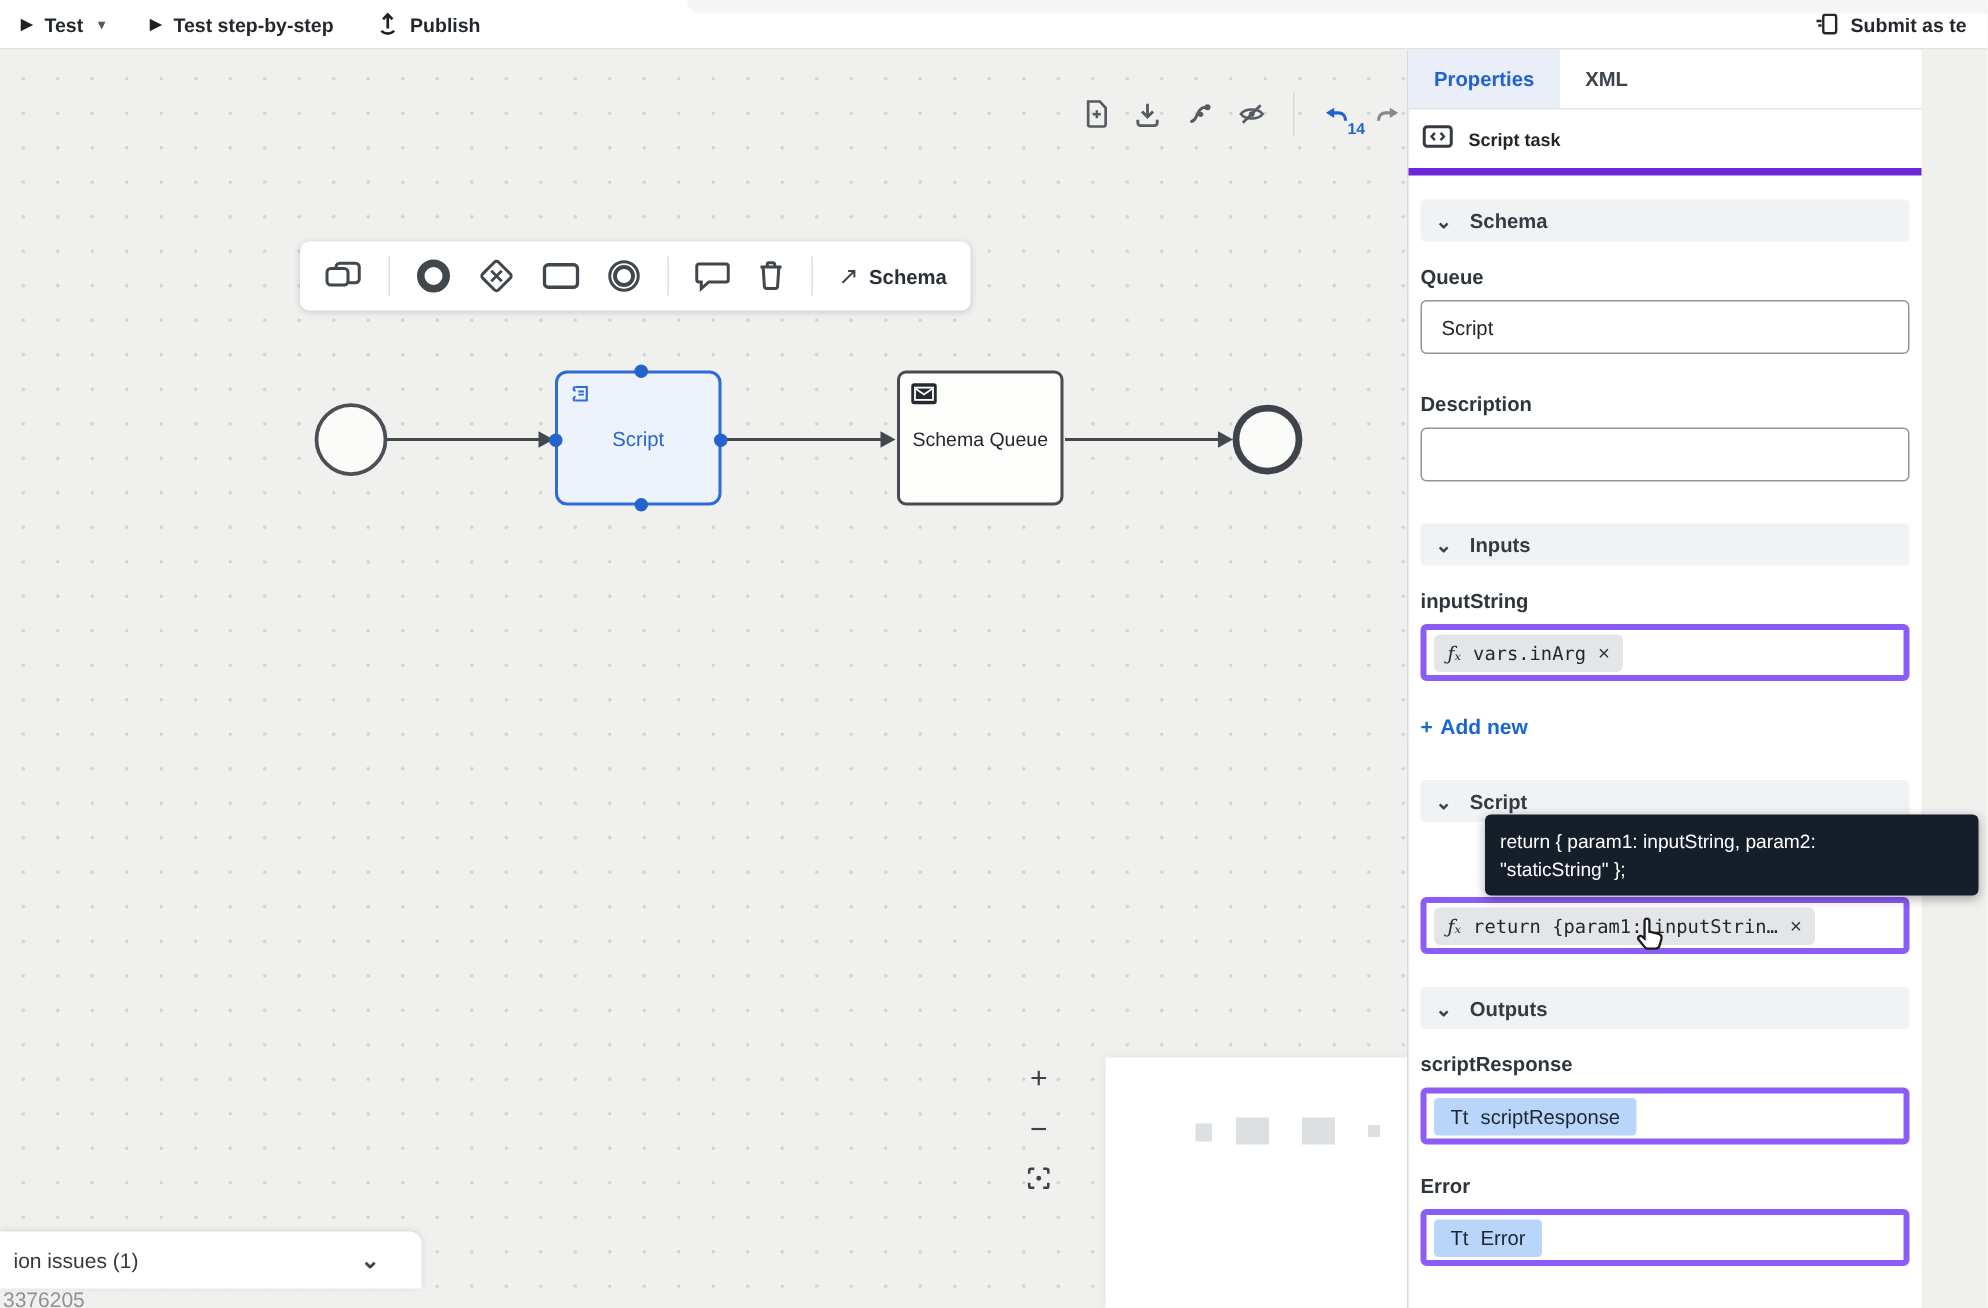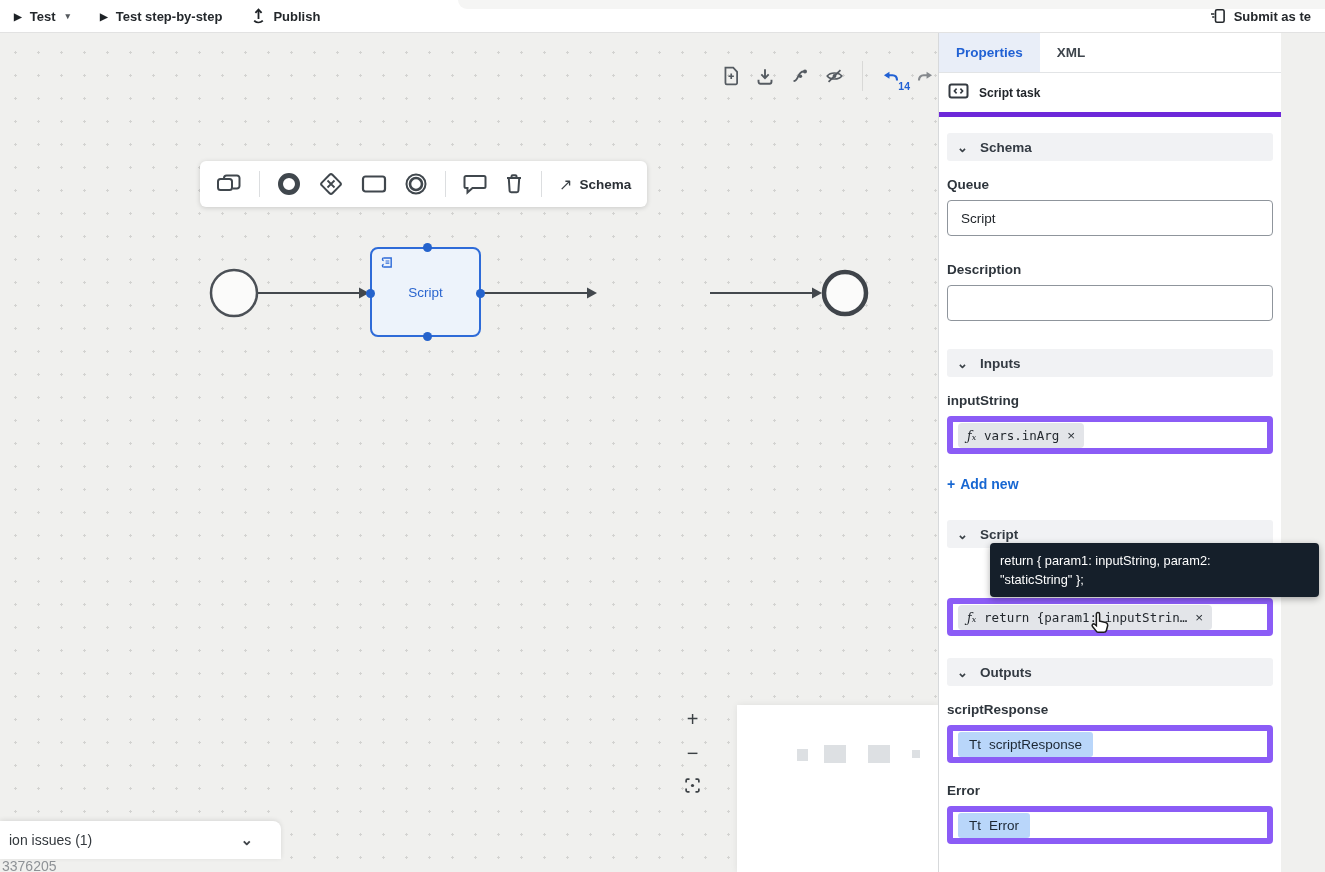--- a/index.html
+++ b/index.html
@@ -86,21 +86,21 @@
           gap: 10px; padding-left: 9px; font-size: 12px; font-weight: 700; color: #22262b; }
   .panel-content { padding: 16px 8px 0 8px; }
   .section-bar { height: 28px; background: #f1f2f4; border-radius: 3px; display: flex;
           align-items: center; gap: 12px; padding-left: 10px; font-size: 13.5px; font-weight: 700;
           color: #343b43; cursor: pointer; }
   .sec-chevron { font-size: 13px; font-weight: 700; color: #3a4147; }
   .field-label { font-size: 13.5px; font-weight: 700; color: #2e353c; }
   .text-input { width: 100%; height: 36px; border: 1px solid #8f959c; border-radius: 4px;
           padding: 0 13px; font-size: 13.5px; color: #22262b; background: #fff;
           font-family: "Liberation Sans", sans-serif; }
-  .chip-field { width: 100%; height: 38px; border: 6px solid #8b5cf6; border-radius: 4px;
+  .chip-field { width: 100%; height: 38px; border: 4px solid #8b5cf6; border-radius: 4px;
           background: #fff; display: flex; align-items: center; padding: 0 5px; }
   .chip { display: inline-flex; align-items: center; gap: 8px; background: #e3e5e9; border-radius: 4px;
           padding: 5px 9px; font-family: "DejaVu Sans Mono", monospace; font-size: 12.5px;
           color: #23282e; max-width: 100%; white-space: nowrap; cursor: pointer; }
   .chip-blue { background: #b9d6fa; font-family: "Liberation Sans", sans-serif; font-size: 13.5px;
           color: #1c2733; border-radius: 3px; padding: 5px 11px; }
   .fx { font-style: italic; font-family: "DejaVu Serif", serif; font-size: 12.5px; }
   .chip-close { font-size: 13.5px; color: #2e343a; cursor: pointer; font-family: "Liberation Sans", sans-serif; }
   .add-new { display: flex; align-items: center; gap: 5px; color: #1767d2; font-size: 14px;
           font-weight: 700; background: none; border: none; cursor: pointer;
@@ -270,20 +270,30 @@
             <path d="M7 6.4 h4 M7 8.6 h4" stroke="#2e6bd8" stroke-width="1.3"></path>
           </svg>
       </span>
       <span>Script</span>
       <span class="conn-dot dot-top"></span>
       <span class="conn-dot dot-bottom"></span>
       <span class="conn-dot dot-left"></span>
       <span class="conn-dot dot-right"></span>
     </div>
 
+    <div class="task schema-task">
+      <span class="node-icon">
+        <svg width="18" height="15" viewBox="0 0 18 15">
+            <rect x="0.5" y="0.5" width="17" height="14" rx="2" fill="#262b31"></rect>
+            <rect x="3" y="3.4" width="12" height="8.2" fill="none" stroke="#fff" stroke-width="1.2"></rect>
+            <path d="M3 3.8 L9 8 L15 3.8" fill="none" stroke="#fff" stroke-width="1.2"></path>
+          </svg>
+      </span>
+      <span>Schema Queue</span>
+    </div>
 
     <div class="zoom-controls">
       <button class="zoom-btn">+</button>
       <button class="zoom-btn">−</button>
       <button class="zoom-btn">
         <svg width="17" height="17" viewBox="0 0 16 16">
             <path d="M2 5.2 V3.2 A1.2 1.2 0 0 1 3.2 2 H5.2 M10.8 2 h2 A1.2 1.2 0 0 1 14 3.2 v2 M14 10.8 v2 a1.2 1.2 0 0 1 -1.2 1.2 h-2 M5.2 14 H3.2 A1.2 1.2 0 0 1 2 12.8 v-2" stroke="#3c4145" stroke-width="1.6" fill="none"></path>
             <circle cx="8" cy="8" r="1.5" fill="#3c4145"></circle>
           </svg>
       </button>

